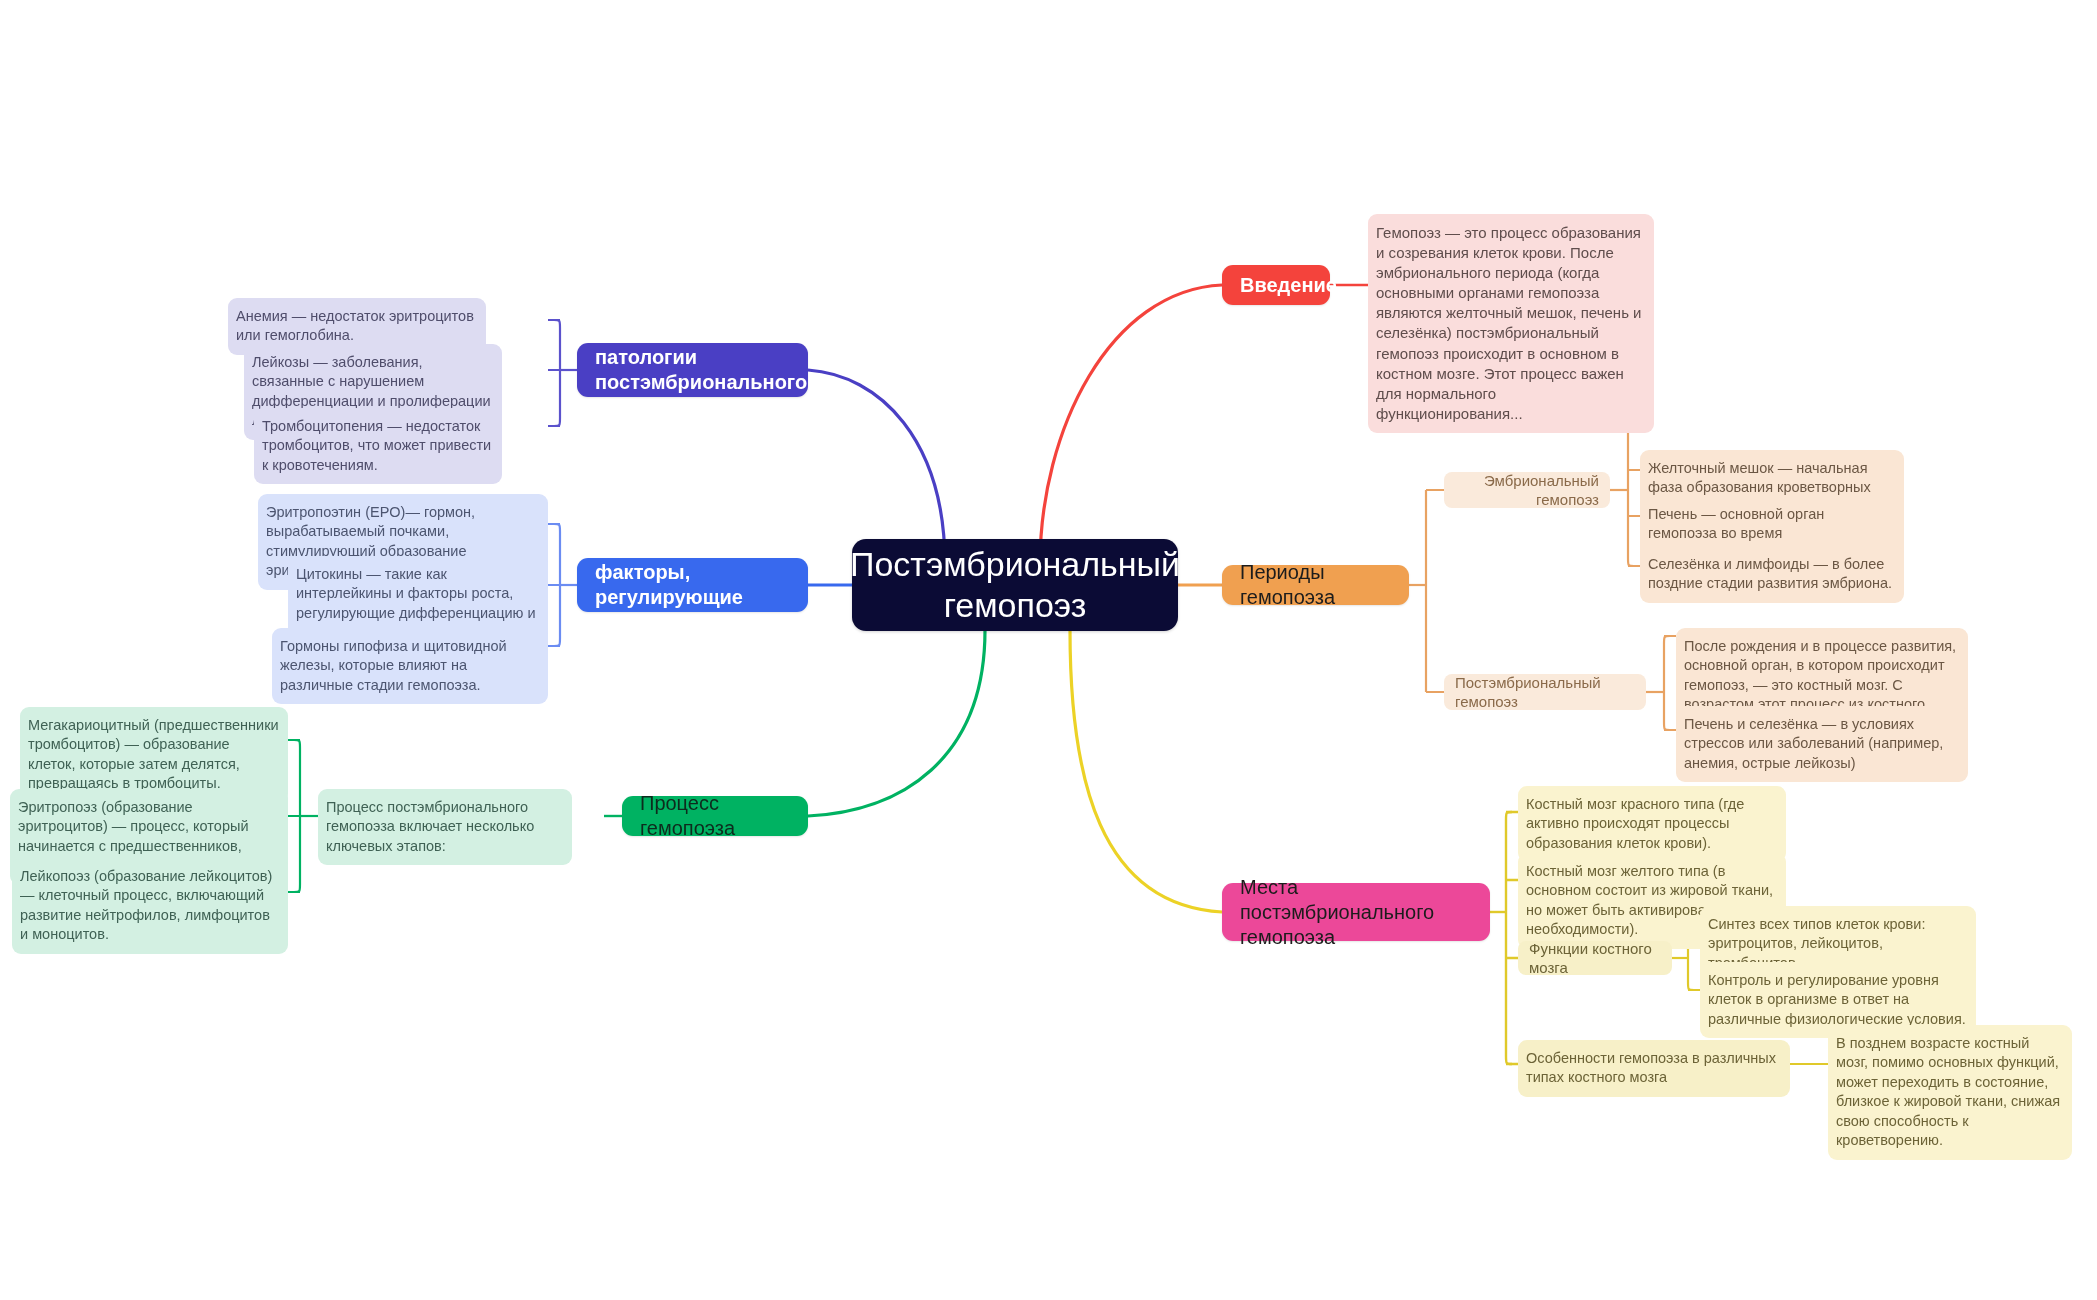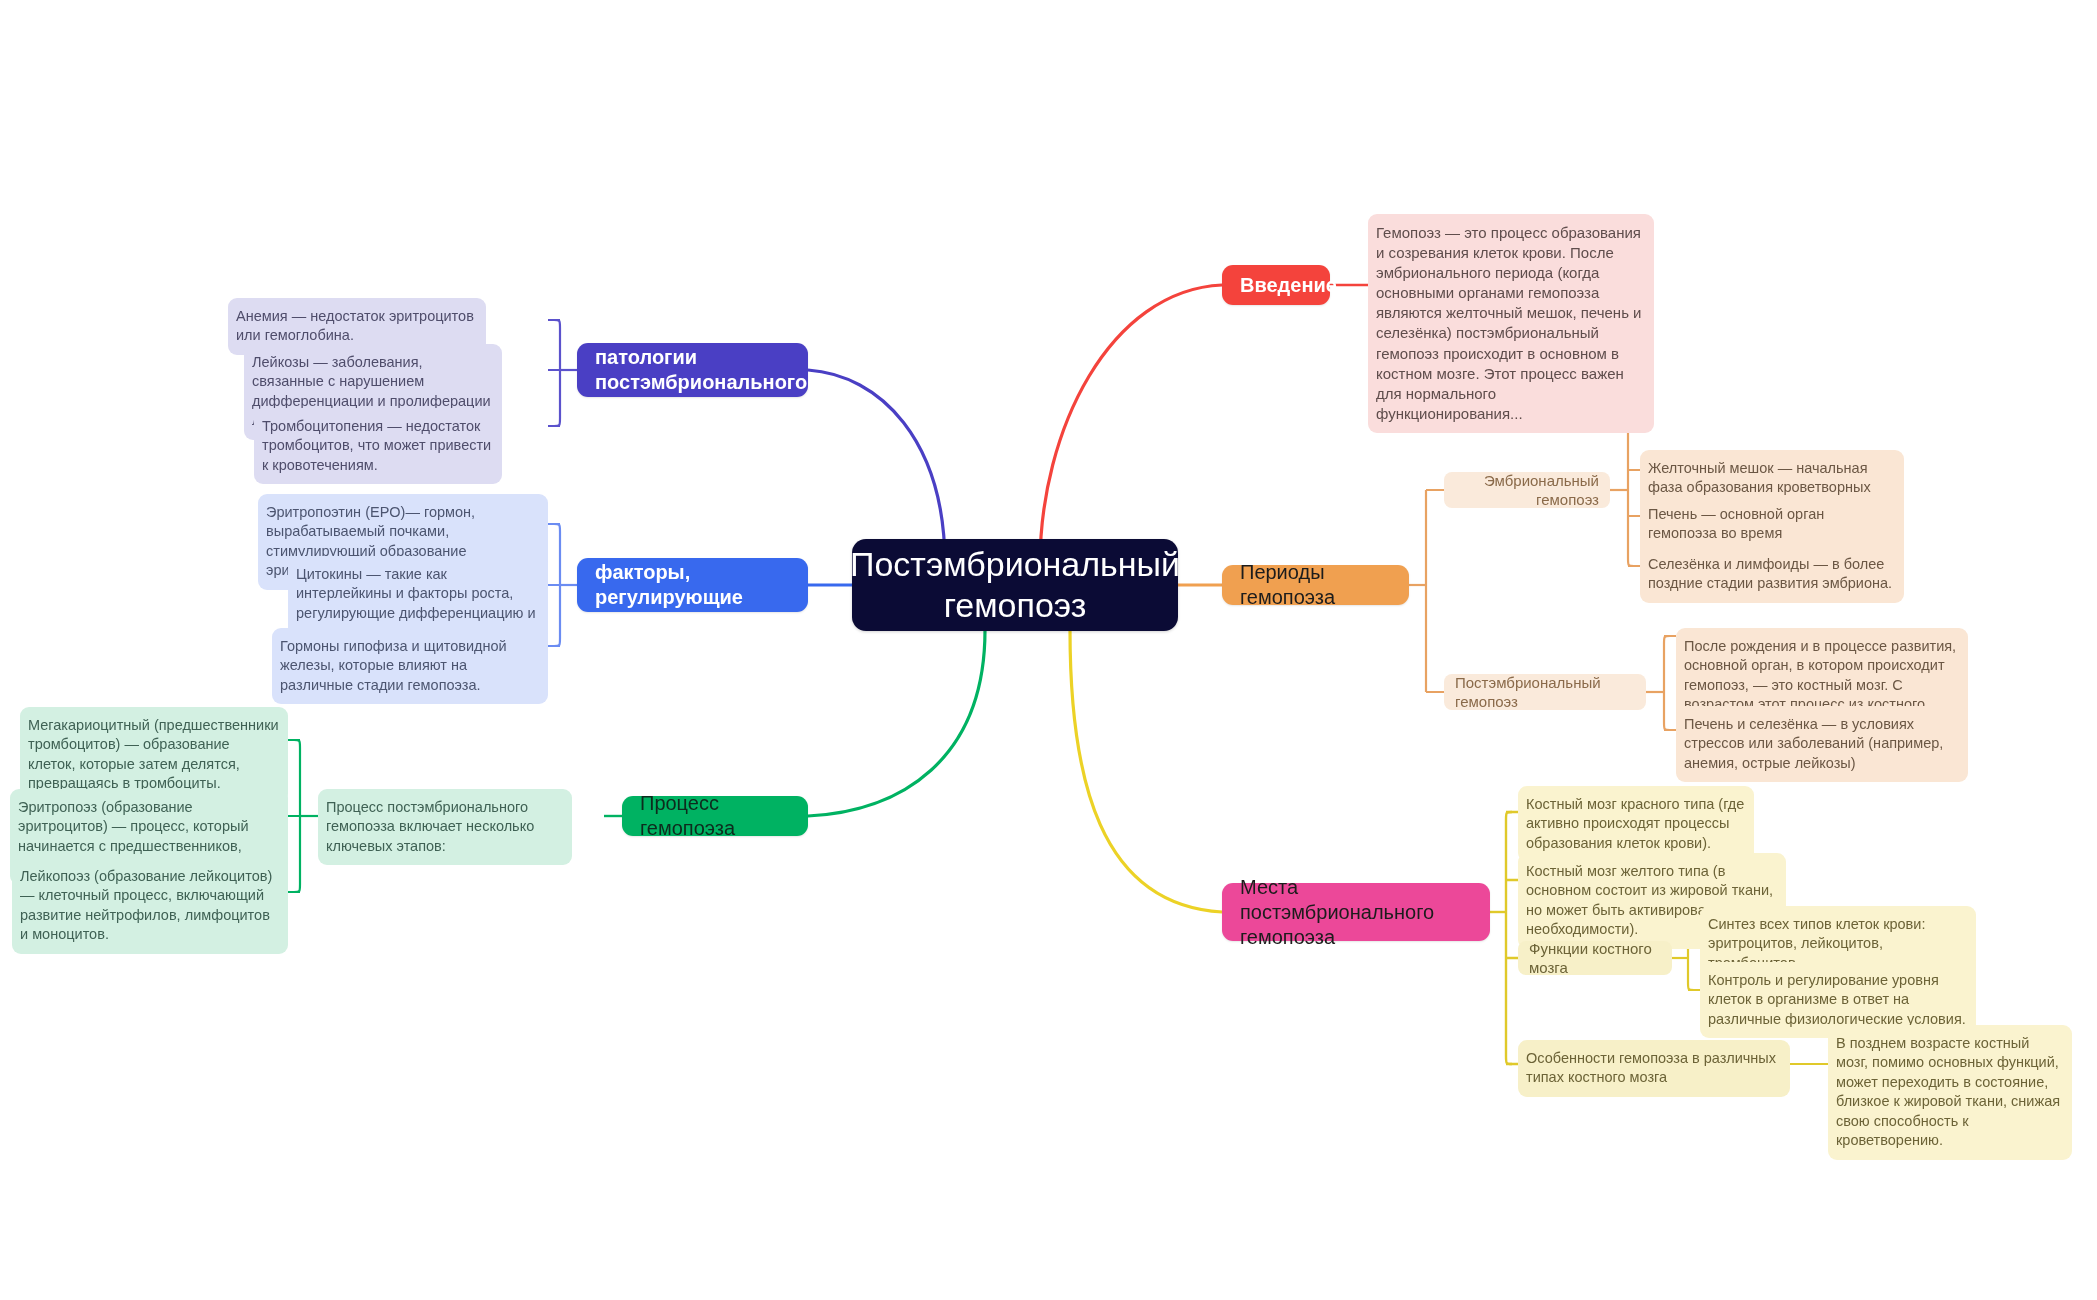--- a/index.html
+++ b/index.html
@@ -145,21 +145,21 @@
     <span>После рождения и в процессе развития, основной орган, в котором происходит гемопоэз, — это костный мозг. С возрастом этот процесс из костного мозга может частично переходить в другие органы, такие как:</span>
   </div>
   <div class="node box sm tone-orange" style="left:1676px;top:706px;width:292px;">
     <span>Печень и селезёнка — в условиях стрессов или заболеваний (например, анемия, острые лейкозы)</span>
   </div>
 
   <div class="node l1 yellow" style="left:1222px;top:883px;width:268px;height:58px;">
     <span>Места постэмбрионального гемопоэза</span>
   </div>
 
-  <div class="node box sm tone-yellow" style="left:1518px;top:786px;width:236px;">
+  <div class="node box sm tone-yellow" style="left:1518px;top:786px;width:268px;">
     <span>Костный мозг красного типа (где активно происходят процессы образования клеток крови).</span>
   </div>
   <div class="node box sm tone-yellow" style="left:1518px;top:853px;width:268px;">
     <span>Костный мозг желтого типа (в основном состоит из жировой ткани, но может быть активирован в случае необходимости).</span>
   </div>
 
   <div class="node mid tone-yellow-mid" style="left:1518px;top:941px;width:154px;height:34px;">
     <span>Функции костного мозга</span>
   </div>
   <div class="node box sm tone-yellow" style="left:1700px;top:906px;width:276px;">

